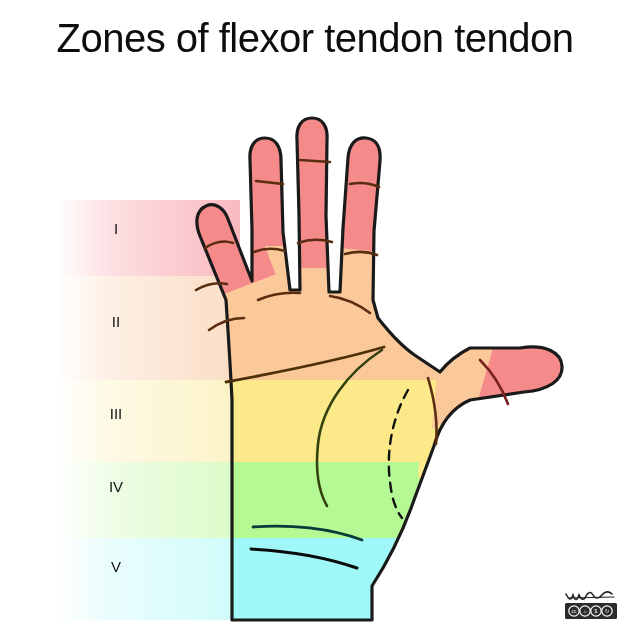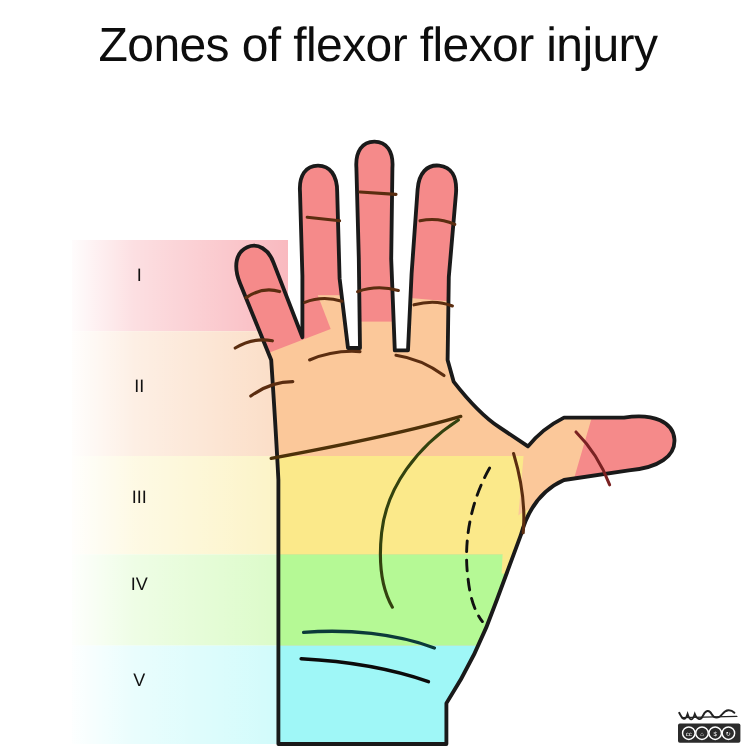--- a/index.html
+++ b/index.html
@@ -22,21 +22,21 @@
   }
   #watermark{
     position:absolute;
     right:10px;bottom:8px;
     width:58px;height:46px;
   }
 </style>
 </head>
 <body>
 
-<div id="title">Zones of flexor flexor injury</div>
+<div id="title">Zones of flexor tendon tendon</div>
 
 <svg id="figure" viewBox="0 0 630 630" xmlns="http://www.w3.org/2000/svg">
 
   <defs>
 
     <linearGradient id="fadeL" x1="0" y1="0" x2="1" y2="0">
       <stop offset="0" stop-color="#ffffff" stop-opacity="1"></stop>
       <stop offset="0.30" stop-color="#ffffff" stop-opacity="0.55"></stop>
       <stop offset="1" stop-color="#ffffff" stop-opacity="0"></stop>
     </linearGradient>

